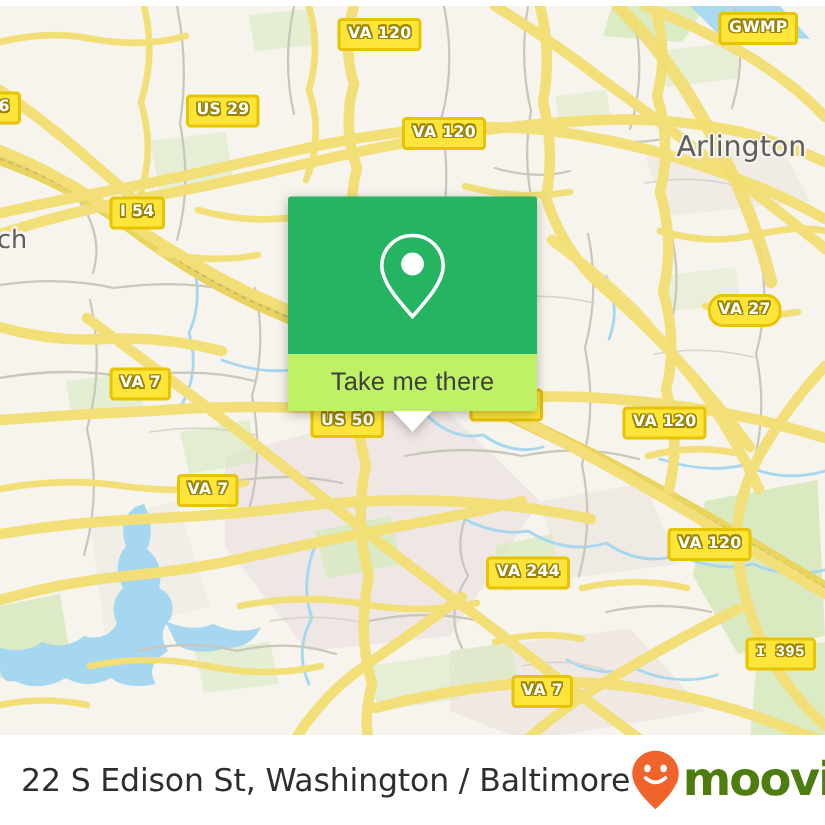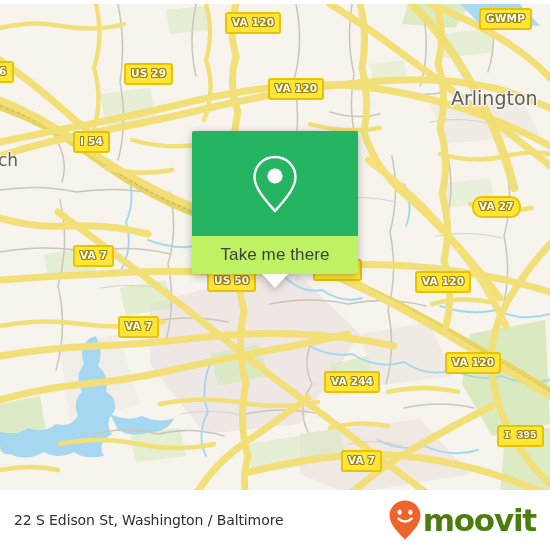--- a/index.html
+++ b/index.html
@@ -140,21 +140,21 @@
     background: #ffffff;
     display: flex;
     align-items: center;
     justify-content: space-between;
     box-sizing: border-box;
     padding: 0 14px 0 14px;
   }
   #address-text {
     color: #2e2e2e;
     font-family: "DejaVu Sans", sans-serif;
-    font-size: 14px;
+    font-size: 21px;
     white-space: nowrap;
     letter-spacing: -0.1px;
     text-align: right;
   }
   #brand {
     display: flex;
     align-items: center;
     gap: 1px;
   }
   #brand-wordmark {

